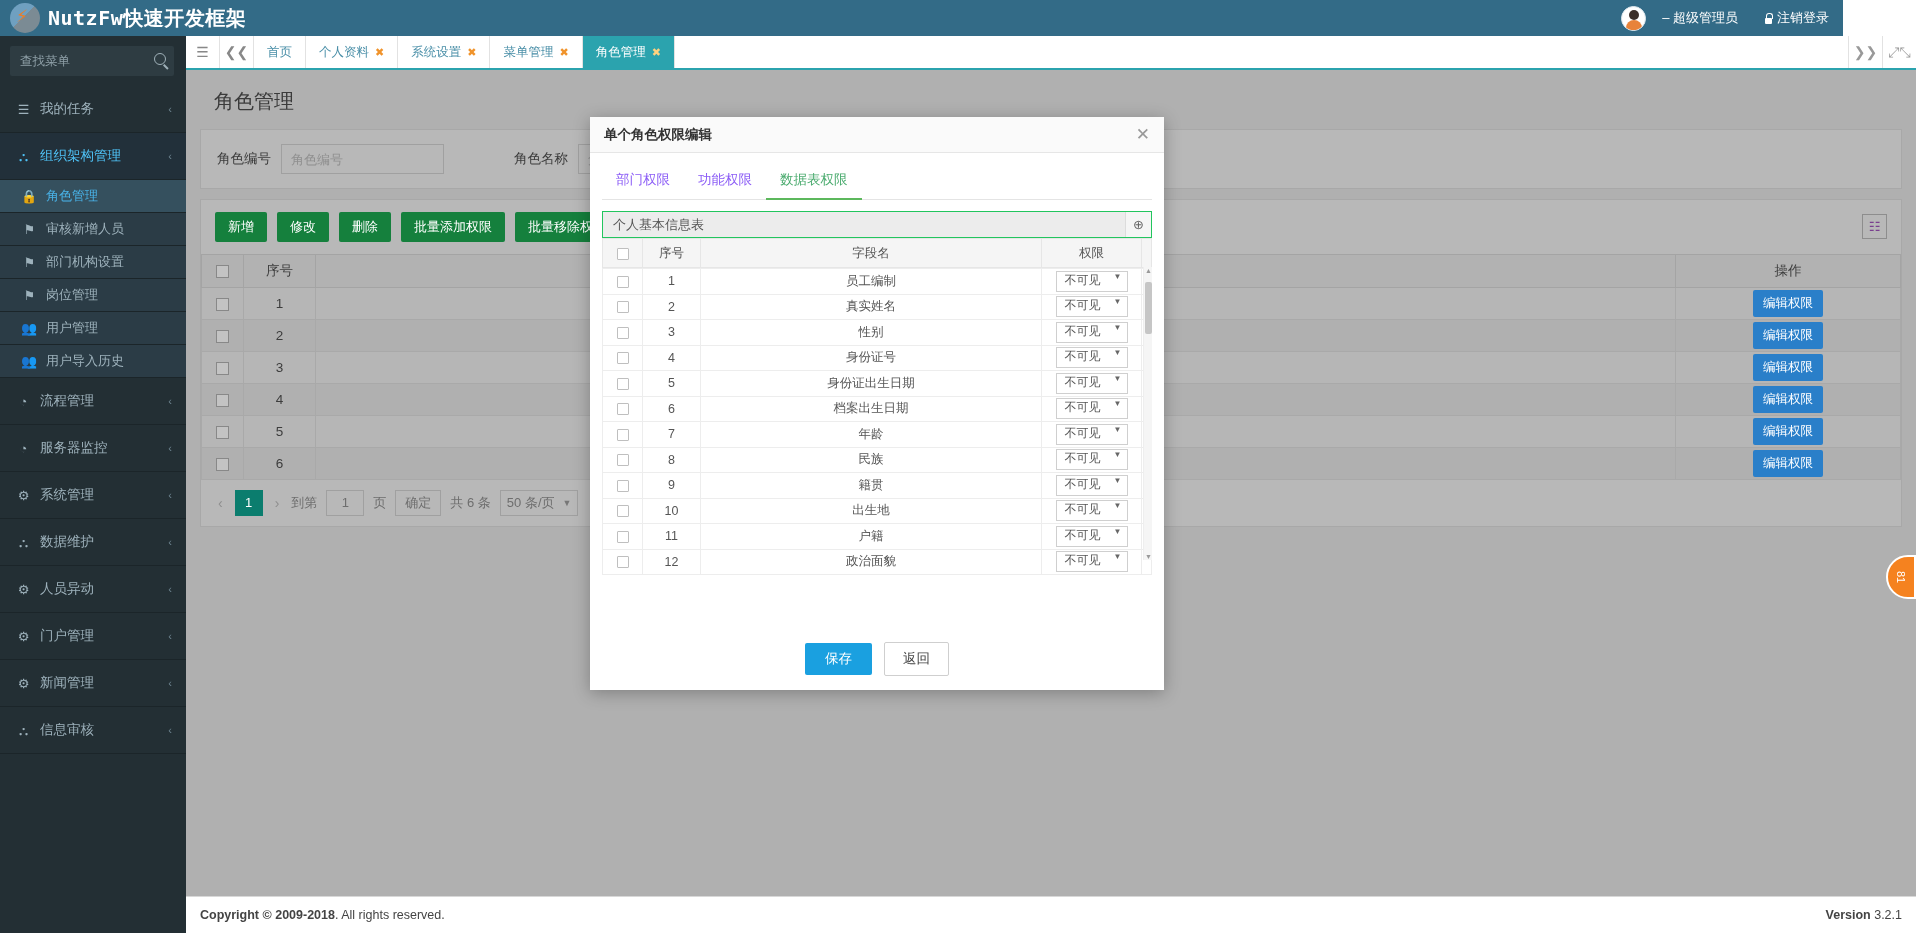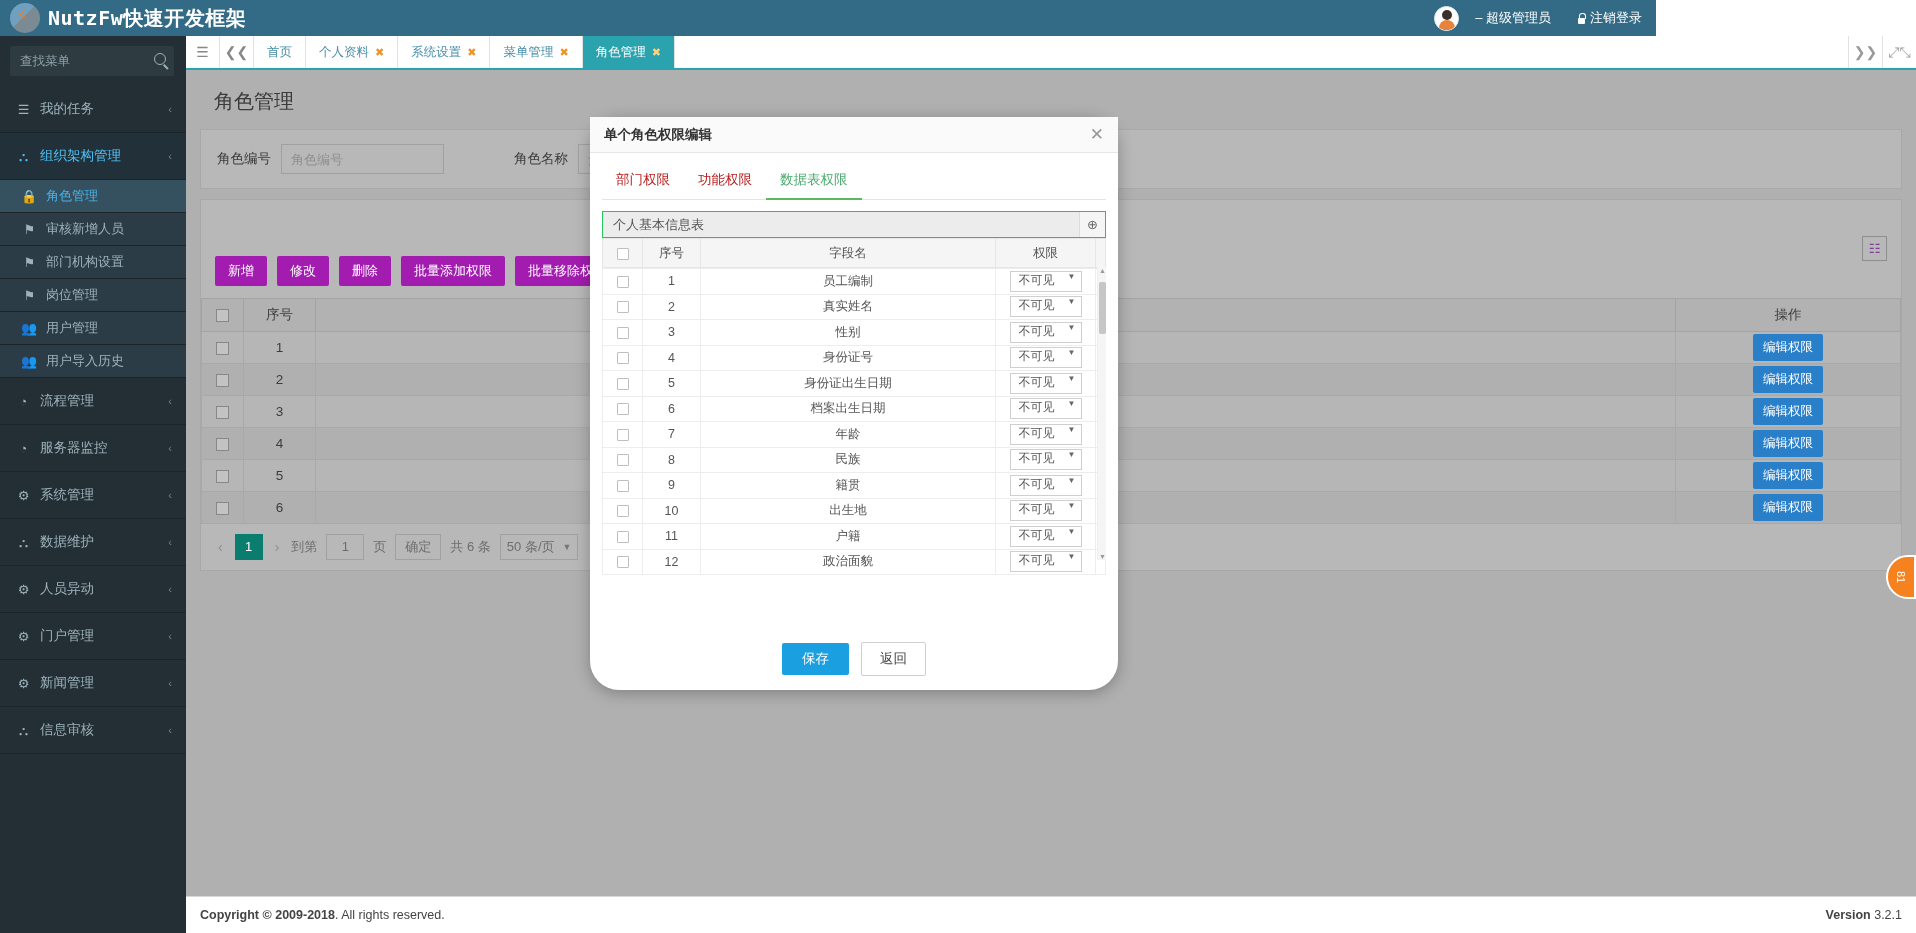--- a/index.html
+++ b/index.html
@@ -7,21 +7,21 @@
     width: 1916px; height: 933px;
     font-family: "Liberation Sans", "DejaVu Sans", sans-serif;
     font-size: 13px;
     overflow: hidden;
     background: #fff;
   }
   .app { position: relative; width: 1916px; height: 933px; }
 
   
   .topbar {
-    position: absolute; left: 0; top: 0; width: 1656px; height: 36px;
+    position: absolute; left: 0; top: 0; width: 1843px; height: 36px;
     background: #336b87;
     display: flex; align-items: center;
   }
   .brand { display: flex; align-items: center; gap: 8px; padding-left: 10px; width: 230px; }
   .logo-mark {
     width: 30px; height: 30px; border-radius: 50%;
     background: linear-gradient(135deg,#6fa0c0 0%,#6fa0c0 45%,#7b8b94 46%,#7b8b94 100%);
     position: relative; flex: none;
   }
   .logo-mark::after {
@@ -148,21 +148,21 @@
     font-family: "Liberation Sans", sans-serif;
   }
   .fl-input::placeholder { color: #8f8f8f; }
 
   .btnbar { padding: 12px 14px; display: flex; gap: 10px; align-items: center; }
   .btn {
     border: none; cursor: pointer; font-size: 13px; color: #fff;
     padding: 7px 13px; border-radius: 2px; line-height: 1.2;
     font-family: "Liberation Sans", sans-serif; white-space: nowrap;
   }
-  .btn-blue { background: #a21caf; margin-top: 44px; }
+  .btn-blue { background: #15803d; }
   .btn-sq {
     margin-left: auto; width: 25px; height: 25px; border: 1px solid #8d8d8d;
     background: transparent; display: flex; align-items: center; justify-content: center;
     cursor: pointer; color: #7a3f8f; font-size: 13px;
   }
 
   
   .grid { width: 100%; border-collapse: collapse; table-layout: fixed; }
   .grid th {
     background: #b2b2b2; color: #3d3d3d; font-weight: normal; font-size: 13.5px;
@@ -212,36 +212,36 @@
     position: absolute; left: 186px; bottom: 0; width: 1730px; height: 37px;
     background: #fff; border-top: 1px solid #d8d8d8;
     display: flex; align-items: center; padding: 0 14px;
     font-size: 12.5px; color: #444;
   }
   .footer .ver { margin-left: auto; }
   .footer b { font-weight: bold; }
 
   
   .modal {
-    position: absolute; left: 590px; top: 117px; width: 528px; height: 573px;
+    position: absolute; left: 590px; top: 117px; width: 574px; height: 573px;
     background: #fff; box-shadow: 0 3px 16px rgba(0,0,0,.28);
-    display: flex; flex-direction: column; z-index: 30; border-radius: 29px;
+    display: flex; flex-direction: column; z-index: 30;
   }
   .modal-head {
     height: 36px; border-bottom: 1px solid #e6e6e6; display: flex; align-items: center;
     padding: 0 14px; background: #fafafa;
   }
   .modal-title { font-size: 13.5px; color: #333; font-weight: bold; }
   .modal-x {
     margin-left: auto; font-size: 17px; color: #999; cursor: pointer; line-height: 1;
   }
   .modal-body { flex: 1; padding: 10px 12px 0 12px; overflow: hidden; }
   .mtabs { display: flex; gap: 0; border-bottom: 1px solid #e4e4e4; }
   .mtab {
-    padding: 8px 14px 9px 14px; font-size: 13.5px; color: #b91c1c; cursor: pointer;
+    padding: 8px 14px 9px 14px; font-size: 13.5px; color: #8b5cf6; cursor: pointer;
     border-bottom: 2px solid transparent; margin-bottom: -1px;
   }
   .mtab.active { color: #4aab6e; border-bottom-color: #5cb85c; }
   .tbl-select {
     margin-top: 11px; height: 27px; display: flex; align-items: center;
     border: 1px solid #22c55e; background: #ececec; position: relative;
   }
   .tbl-select .val { padding-left: 10px; font-size: 13px; color: #555; }
   .tbl-select .tgl {
     margin-left: auto; width: 26px; height: 100%; border-left: 1px solid #dcdcdc;

